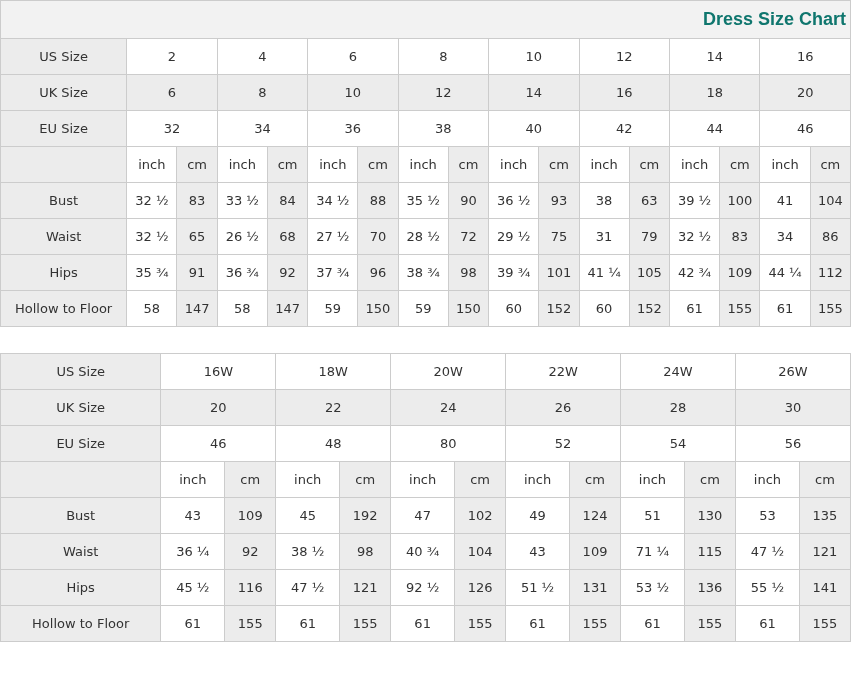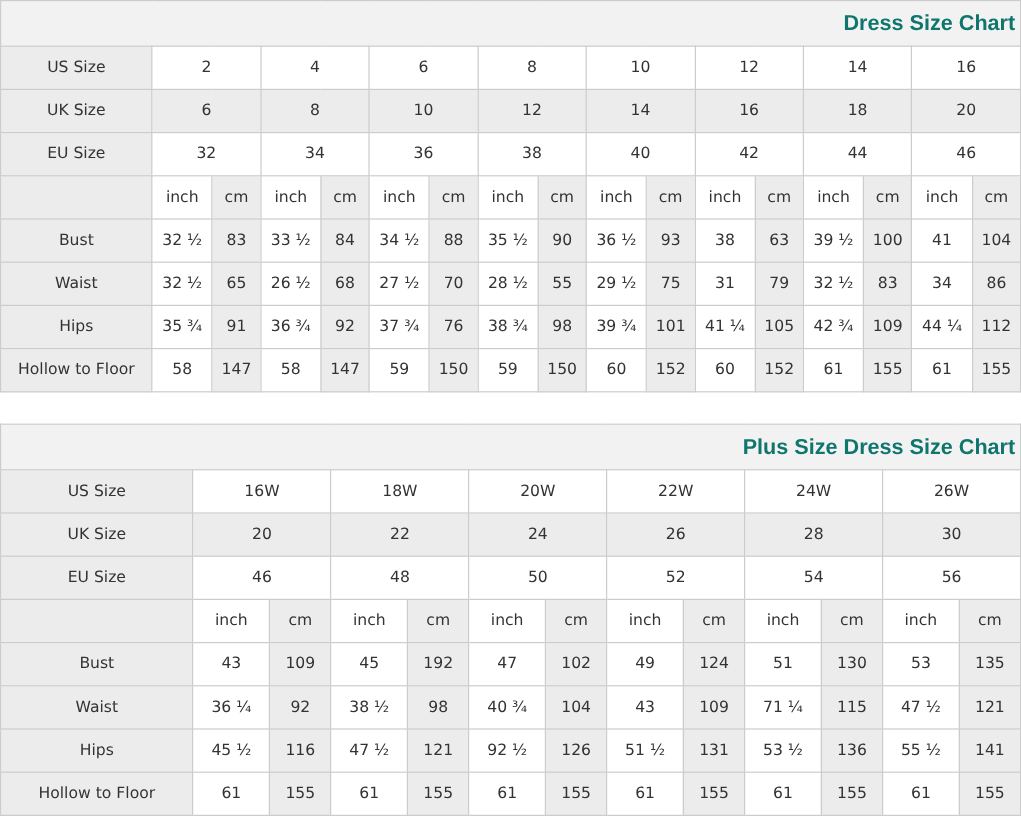--- a/index.html
+++ b/index.html
@@ -127,38 +127,38 @@
         </tr>
         <tr>
           <td class="shaded">Waist</td>
           <td>32 ½</td>
           <td class="shaded">65</td>
           <td>26 ½</td>
           <td class="shaded">68</td>
           <td>27 ½</td>
           <td class="shaded">70</td>
           <td>28 ½</td>
-          <td class="shaded">55</td>
+          <td class="shaded">72</td>
           <td>29 ½</td>
           <td class="shaded">75</td>
           <td>31</td>
           <td class="shaded">79</td>
           <td>32 ½</td>
           <td class="shaded">83</td>
           <td>34</td>
           <td class="shaded">86</td>
         </tr>
         <tr>
           <td class="shaded">Hips</td>
           <td>35 ¾</td>
           <td class="shaded">91</td>
           <td>36 ¾</td>
           <td class="shaded">92</td>
           <td>37 ¾</td>
-          <td class="shaded">76</td>
+          <td class="shaded">96</td>
           <td>38 ¾</td>
           <td class="shaded">98</td>
           <td>39 ¾</td>
           <td class="shaded">101</td>
           <td>41 ¼</td>
           <td class="shaded">105</td>
           <td>42 ¾</td>
           <td class="shaded">109</td>
           <td>44 ¼</td>
           <td class="shaded">112</td>
@@ -180,23 +180,20 @@
           <td>61</td>
           <td class="shaded">155</td>
           <td>61</td>
           <td class="shaded">155</td>
         </tr>
       </tbody>
     </table>
   <table class="chart-table second">
       <tbody>
         <tr>
-          <td class="title-cell" colspan="13">Plus Size Dress Size Chart</td>
-        </tr>
-        <tr>
           <td class="shaded">US Size</td>
           <td colspan="2">16W</td>
           <td colspan="2">18W</td>
           <td colspan="2">20W</td>
           <td colspan="2">22W</td>
           <td colspan="2">24W</td>
           <td colspan="2">26W</td>
         </tr>
         <tr>
           <td class="shaded">UK Size</td>
@@ -204,21 +201,21 @@
           <td class="shaded" colspan="2">22</td>
           <td class="shaded" colspan="2">24</td>
           <td class="shaded" colspan="2">26</td>
           <td class="shaded" colspan="2">28</td>
           <td class="shaded" colspan="2">30</td>
         </tr>
         <tr>
           <td class="shaded">EU Size</td>
           <td colspan="2">46</td>
           <td colspan="2">48</td>
-          <td colspan="2">50</td>
+          <td colspan="2">80</td>
           <td colspan="2">52</td>
           <td colspan="2">54</td>
           <td colspan="2">56</td>
         </tr>
         <tr>
           <td class="shaded"></td>
           <td>inch</td>
           <td class="shaded">cm</td>
           <td>inch</td>
           <td class="shaded">cm</td>

